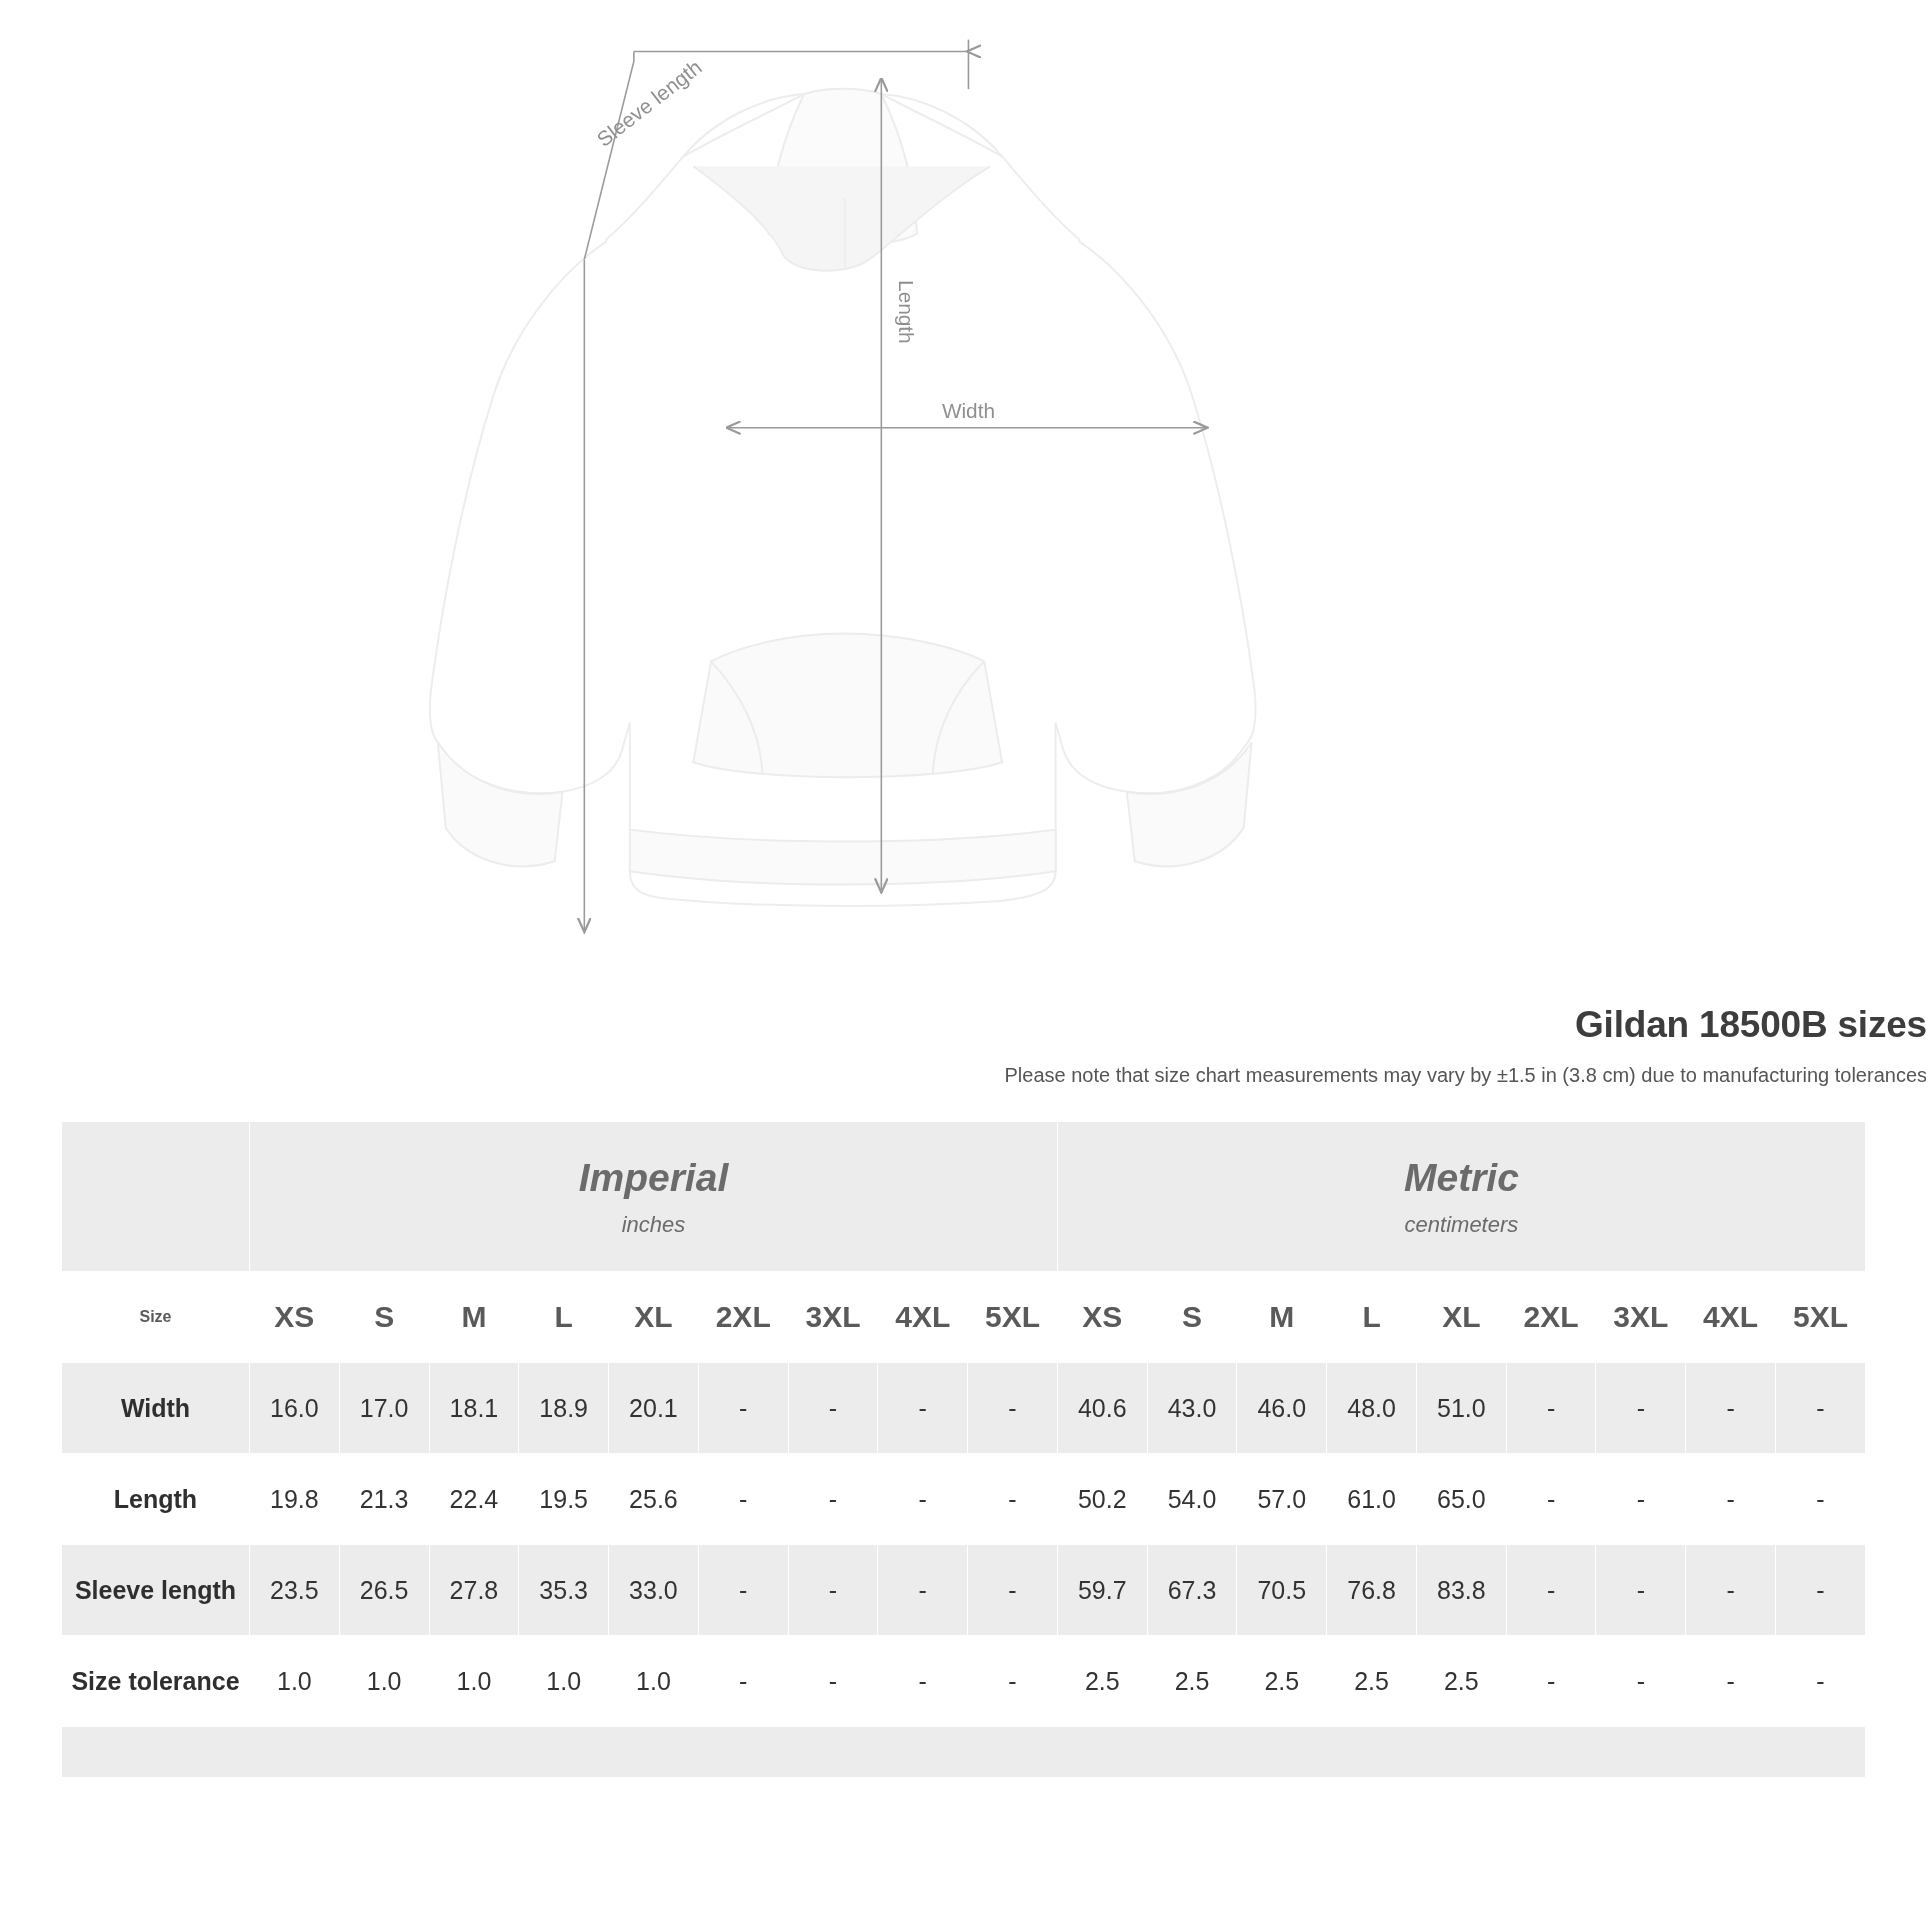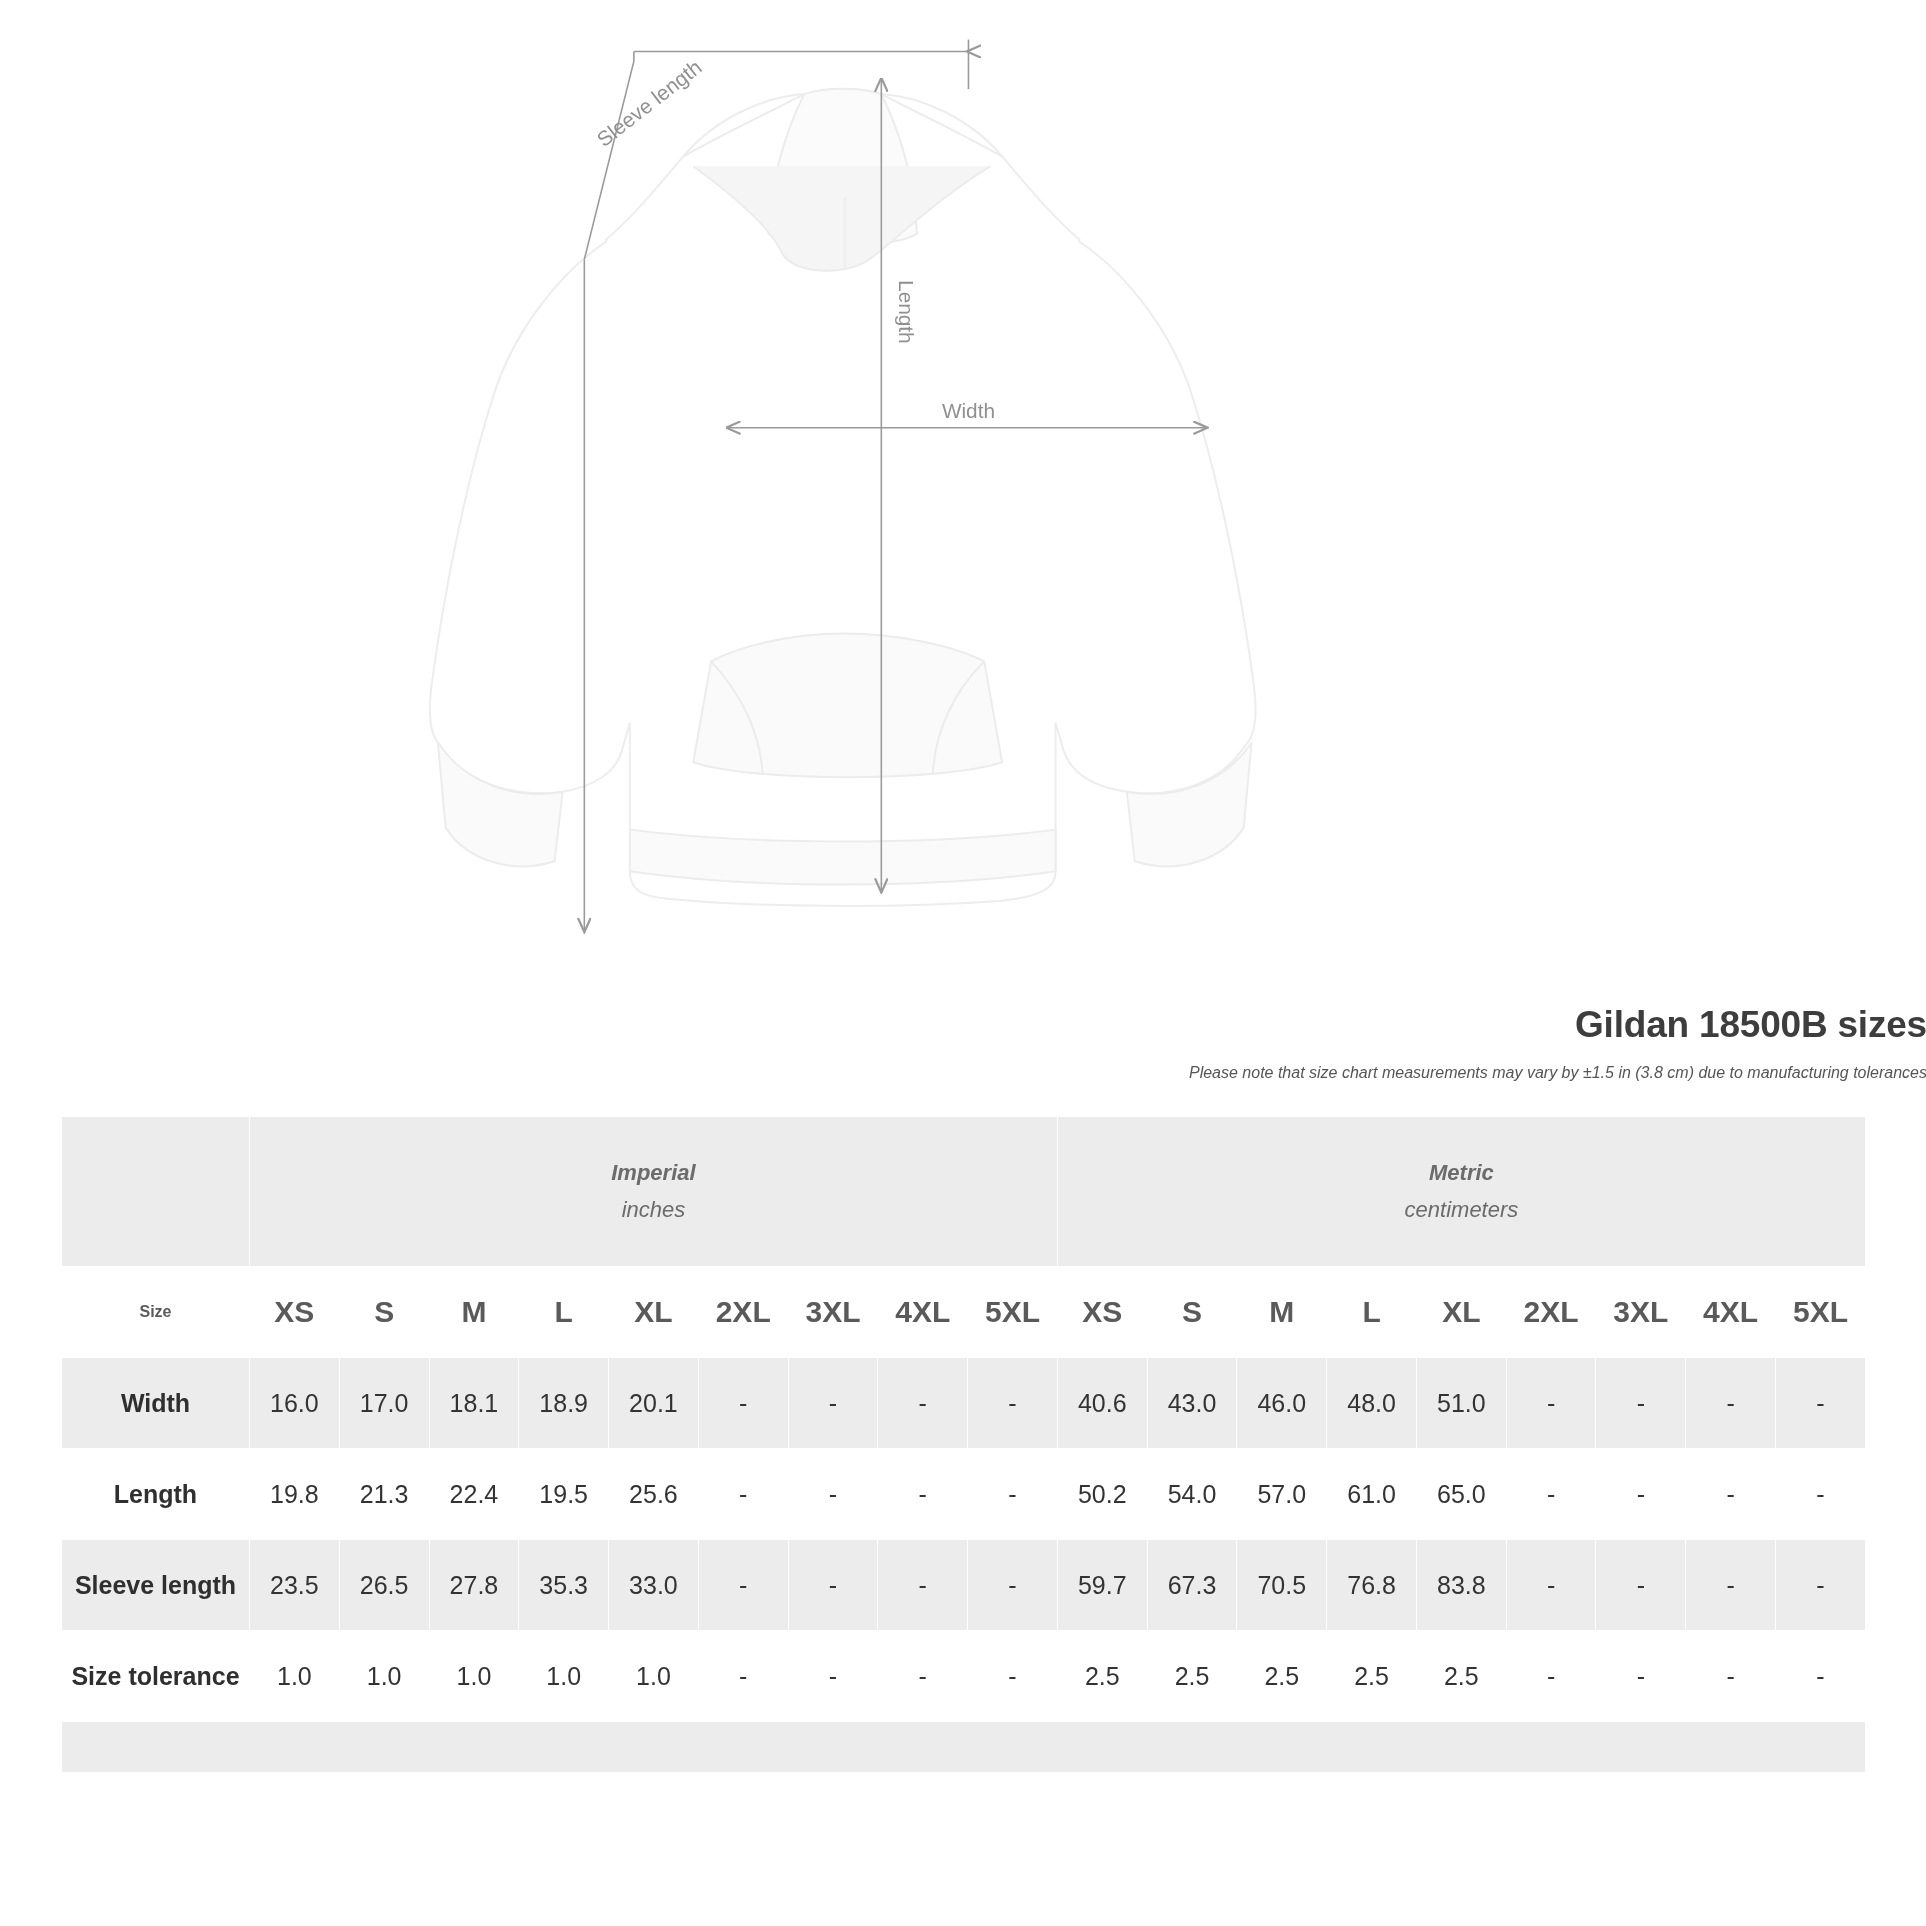--- a/index.html
+++ b/index.html
@@ -30,22 +30,21 @@
     text-align: right;
     margin-top: 14px;
   }
   .chart-title {
     font-size: 37px;
     font-weight: bold;
     color: #3d3d3d;
     letter-spacing: -0.2px;
   }
   .chart-note {
-    font-size: 16px;
-    font-style: italic;
+    font-size: 20px;
     color: #555555;
     margin-top: 18px;
   }
 
   
   .table-wrap {
     margin: 34px 61px 0 61px;
   }
   table.size-table {
     width: 100%;
@@ -56,21 +55,21 @@
     border: 1px solid #ffffff;
     text-align: center;
     vertical-align: middle;
   }
   .unit-head td {
     background: #ececec;
     height: 150px;
     padding: 0;
   }
   .unit-title {
-    font-size: 22px;
+    font-size: 39px;
     font-weight: bold;
     font-style: italic;
     color: #6b6b6b;
     line-height: 1.2;
   }
   .unit-sub {
     font-size: 22px;
     font-style: italic;
     color: #6b6b6b;
     margin-top: 10px;

